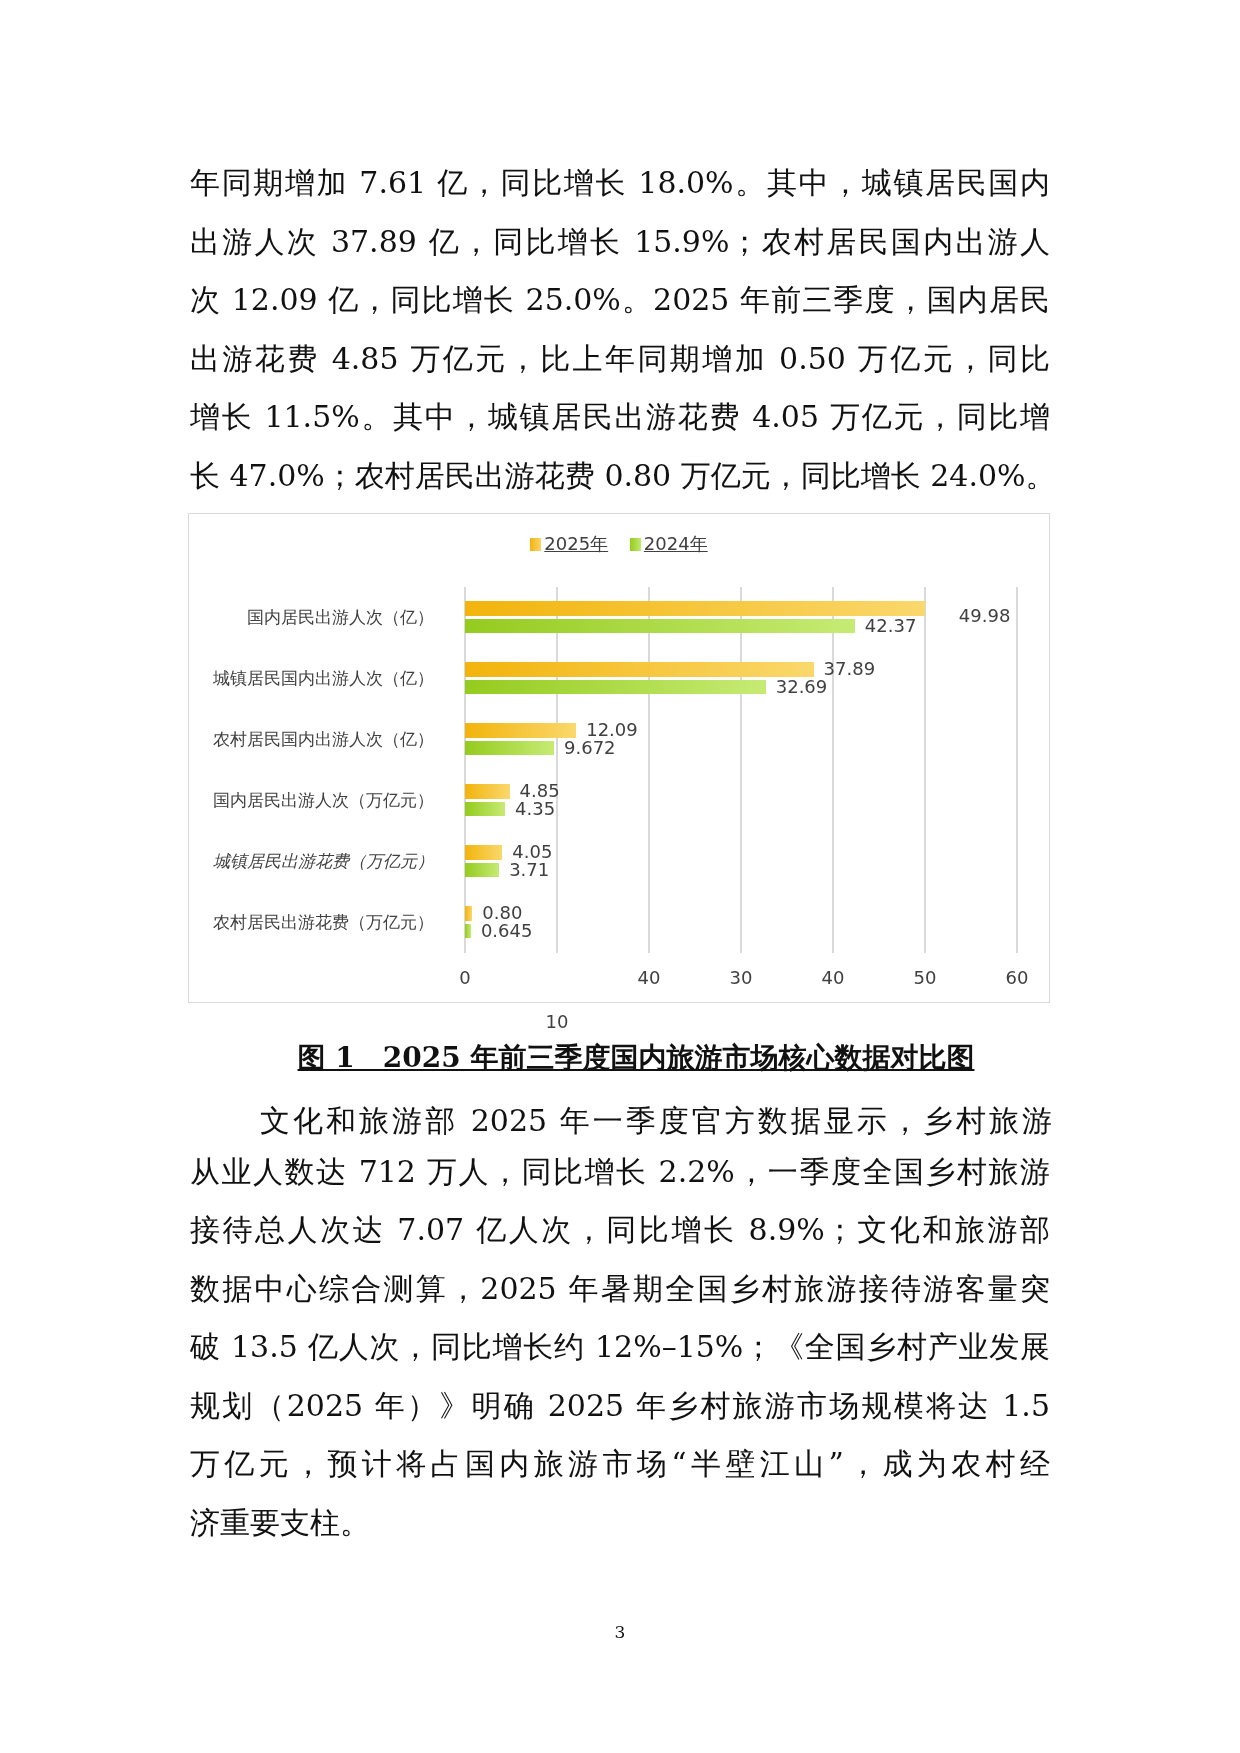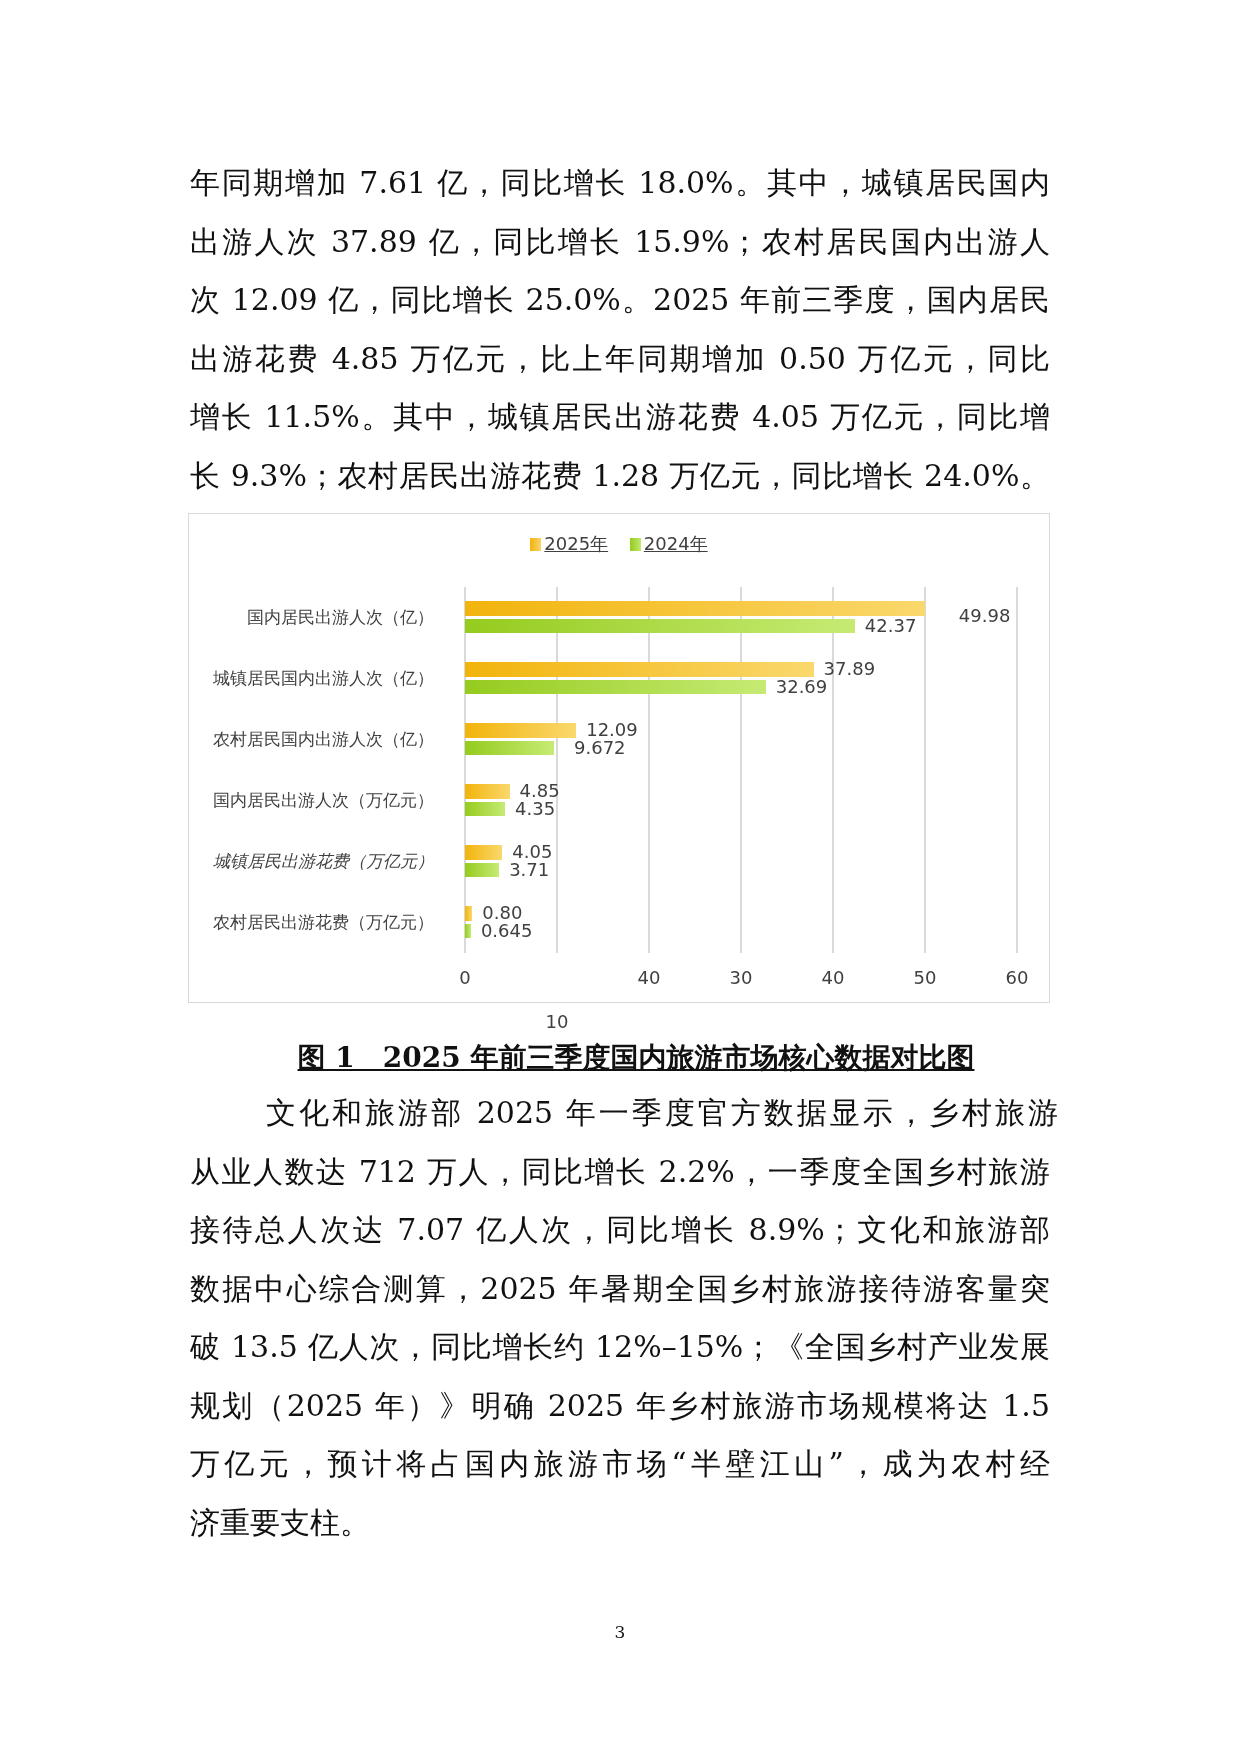--- a/index.html
+++ b/index.html
@@ -1,21 +1,21 @@
 <!DOCTYPE html>
 <html><head>
 <meta charset="utf-8">
 <style>
   html, body { margin: 0; padding: 0; background: #ffffff; }
   body { width: 1240px; height: 1753px; position: relative; overflow: hidden;
          font-family: "DejaVu Serif", "Liberation Serif", serif; color: #111; }
   .line { position: absolute; left: 190px; width: 860px; height: 40px; line-height: 40px;
           font-size: 30px; text-align: justify; text-align-last: justify; white-space: nowrap; letter-spacing: 0; }
   .line.last { text-align-last: left; }
-  .line.indent { left: 266px; width: 792px; }
+  .line.indent { left: 260px; width: 792px; margin-top: 8px; }
   .caption { position: absolute; left: 16px; width: 1240px; top: 1038px; height: 40px; line-height: 40px;
              text-align: center; font-size: 28px; font-weight: bold; text-decoration: underline; }
   .pagenum { position: absolute; left: 0; width: 1240px; top: 1620px; text-align: center;
              font-size: 17px; line-height: 24px; }
 
   .chart { position: absolute; left: 188px; top: 513px; width: 862px; height: 490px;
            border: 1.5px solid #d9d9d9; box-sizing: border-box; background: #fff;
            font-family: "DejaVu Sans", "Liberation Sans", sans-serif; color: #404040; }
   .legend { position: absolute; top: 18px; left: 0; width: 100%; text-align: center; font-size: 18px; line-height: 24px; }
   .legend-item { display: inline-flex; align-items: center; margin: 0 8px; text-decoration: underline; }
@@ -32,21 +32,21 @@
 </style>
 </head>
 <body>
 
 <div>
   <div class="line" style="top:163px">年同期增加 7.61 亿，同比增长 18.0%。其中，城镇居民国内</div>
   <div class="line" style="top:222px">出游人次 37.89 亿，同比增长 15.9%；农村居民国内出游人</div>
   <div class="line" style="top:280px">次 12.09 亿，同比增长 25.0%。2025 年前三季度，国内居民</div>
   <div class="line" style="top:339px">出游花费 4.85 万亿元，比上年同期增加 0.50 万亿元，同比</div>
   <div class="line" style="top:397px">增长 11.5%。其中，城镇居民出游花费 4.05 万亿元，同比增</div>
-  <div class="line" style="top:456px">长 9.3%；农村居民出游花费 1.28 万亿元，同比增长 24.0%。</div>
+  <div class="line" style="top:456px">长 47.0%；农村居民出游花费 0.80 万亿元，同比增长 24.0%。</div>
 </div>
 
 <div class="chart" id="chart">
   <div class="legend">
     <span class="legend-item">
       <span class="swatch y2025"></span>
       <span>2025年</span>
     </span>
     <span class="legend-item">
       <span class="swatch y2024"></span>
@@ -75,21 +75,21 @@
       <div class="val" style="left: 675.804px; top: 102px;">42.37</div>
       <div class="cat" style="top: 152px;">城镇居民国内出游人次（亿）</div>
       <div class="bar y2025" style="top: 148px; width: 348.588px;"></div>
       <div class="val" style="left: 634.588px; top: 145px;">37.89</div>
       <div class="bar y2024" style="top: 166px; width: 300.748px;"></div>
       <div class="val" style="left: 586.748px; top: 163px;">32.69</div>
       <div class="cat" style="top: 213px;">农村居民国内出游人次（亿）</div>
       <div class="bar y2025" style="top: 209px; width: 111.228px;"></div>
       <div class="val" style="left: 397.228px; top: 206px;">12.09</div>
       <div class="bar y2024" style="top: 227px; width: 88.9824px;"></div>
-      <div class="val" style="left: 385px; top: 224px;">9.672</div>
+      <div class="val" style="left: 375px; top: 224px;">9.672</div>
       <div class="cat" style="top: 274px;">国内居民出游人次（万亿元）</div>
       <div class="bar y2025" style="top: 270px; width: 44.62px;"></div>
       <div class="val" style="left: 330.62px; top: 267px;">4.85</div>
       <div class="bar y2024" style="top: 288px; width: 40.02px;"></div>
       <div class="val" style="left: 326.02px; top: 285px;">4.35</div>
       <div class="cat" style="top: 335px; font-style: italic;">城镇居民出游花费（万亿元）</div>
       <div class="bar y2025" style="top: 331px; width: 37.26px;"></div>
       <div class="val" style="left: 323.26px; top: 328px;">4.05</div>
       <div class="bar y2024" style="top: 349px; width: 34.132px;"></div>
       <div class="val" style="left: 320.132px; top: 346px;">3.71</div>

